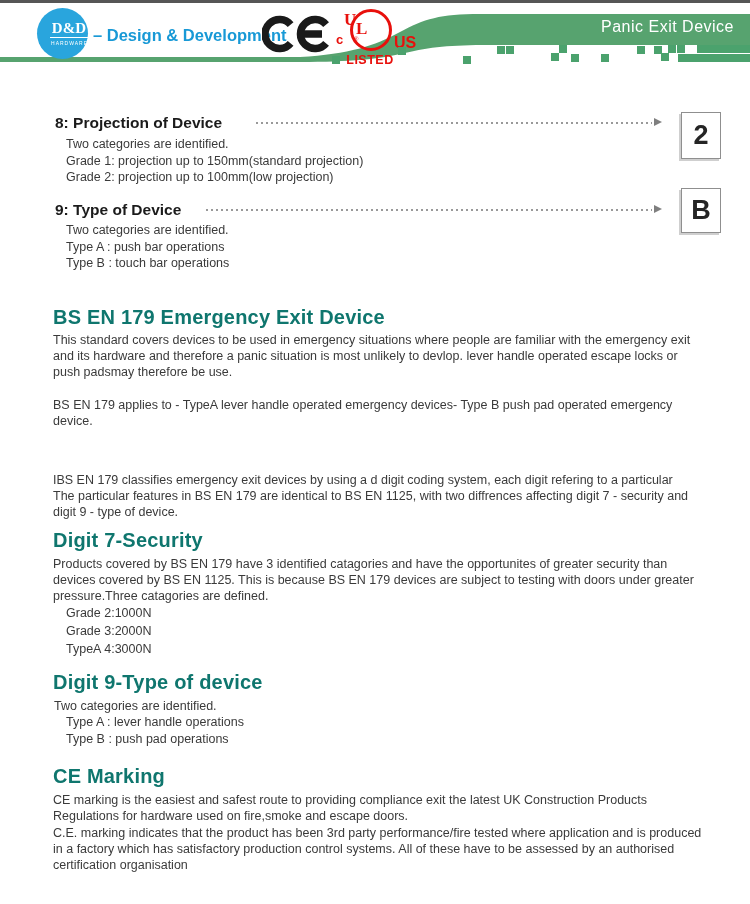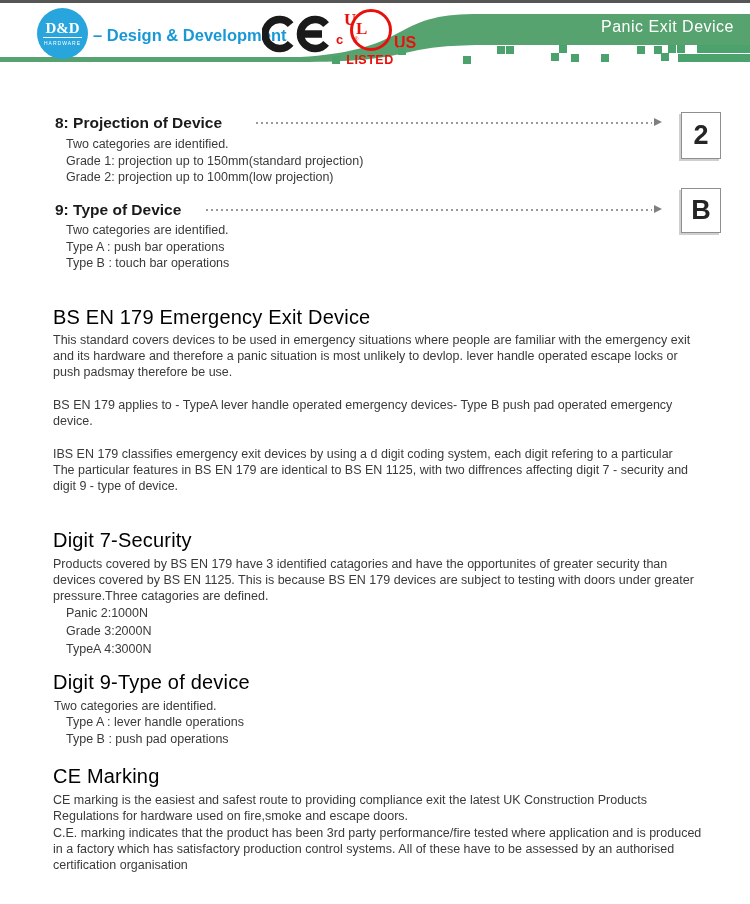--- a/index.html
+++ b/index.html
@@ -4,21 +4,21 @@
 <style>
   html,body{margin:0;padding:0;background:#fff;}
   .page{position:relative;width:750px;height:904px;background:#fff;overflow:hidden;
         font-family:"Liberation Sans","DejaVu Sans",sans-serif;}
 
   
   .topline{position:absolute;left:0;top:0;width:750px;height:3px;background:#565656;}
   .swoosh{position:absolute;left:0;top:0;}
   .banner{position:absolute;right:16px;top:18px;font-size:16px;color:#fff;letter-spacing:.5px;}
   .logo-circle{position:absolute;left:37px;top:8px;width:51px;height:51px;border-radius:50%;
-      background:#29a5dd;display:flex;flex-direction:column;align-items:center;justify-content:center;color:#fff;}
+      background:#29a5dd;display:flex;flex-direction:column;align-items:flex-end;justify-content:center;color:#fff;}
   .logo-dd{font-family:"Liberation Serif","DejaVu Serif",serif;font-weight:bold;font-size:15px;
       border-bottom:1px solid #fff;padding:0 2px 1px;line-height:15px;}
   .logo-sub{font-size:5px;letter-spacing:1px;margin-top:2px;}
   .brand{position:absolute;left:93px;top:26px;font-size:16.5px;font-weight:bold;color:#1899d6;}
   .ce-svg{position:absolute;left:262px;top:14px;}
   .ul{position:absolute;left:336px;top:7px;width:84px;height:64px;color:#e8100c;}
   .ul-ring{position:absolute;left:14px;top:2px;width:36px;height:36px;border:3px solid #e8100c;border-radius:50%;}
   .ul-u{position:absolute;left:8px;top:3px;font-size:17px;font-weight:bold;font-family:"Liberation Serif","DejaVu Serif",serif;}
   .ul-l{position:absolute;left:20px;top:12px;font-size:17px;font-weight:bold;font-family:"Liberation Serif","DejaVu Serif",serif;}
   .ul-reg{position:absolute;left:18px;top:29px;font-size:6px;}
@@ -32,21 +32,21 @@
   .leader{position:absolute;height:2px;
       background:repeating-linear-gradient(to right,#999 0,#999 1.6px,transparent 1.6px,transparent 5px);}
   .arr{position:absolute;width:0;height:0;border-top:4.5px solid transparent;
       border-bottom:4.5px solid transparent;border-left:8px solid #7f7f7f;}
   .badge{position:absolute;background:#fff;border:1px solid #8f8f8f;box-shadow:-2px 2px 0 #cfcfcf;
       display:flex;align-items:center;justify-content:center;font-size:27px;font-weight:bold;color:#252525;}
   .spec-lines{position:absolute;}
   .spec-lines div{font-size:12.5px;color:#3a3a3a;line-height:16.5px;white-space:nowrap;}
 
   
-  .green-h{position:absolute;font-size:20px;font-weight:normal;color:#000000;letter-spacing:.2px;}
+  .green-h{position:absolute;font-size:20px;font-weight:bold;color:#0f766e;letter-spacing:.2px;}
   .block{position:absolute;}
   .block div{font-size:12.5px;color:#3a3a3a;line-height:16px;white-space:nowrap;}
   .grades div{line-height:18px;}
   .types div{line-height:17px;}
 </style>
 </head>
 <body>
 
 <div class="page">
 
@@ -140,34 +140,34 @@
   <div class="green-h" style="left:53px;top:306px">BS EN 179 Emergency Exit Device</div>
   <div class="block" style="left:53px;top:332px">
     <div>This standard covers devices to be used in emergency situations where people are familiar with the emergency exit</div>
     <div>and its hardware and therefore a panic situation is most unlikely to devlop. lever handle operated escape locks or</div>
     <div>push padsmay therefore be use.</div>
   </div>
   <div class="block" style="left:53px;top:397px">
     <div>BS EN 179 applies to - TypeA lever handle operated emergency devices- Type B push pad operated emergency</div>
     <div>device.</div>
   </div>
-  <div class="block" style="left:53px;top:446px">
+  <div class="block" style="left:53px;top:472px">
     <div>IBS EN 179 classifies emergency exit devices by using a d digit coding system, each digit refering to a particular</div>
     <div>The particular features in BS EN 179 are identical to BS EN 1125, with two diffrences affecting digit 7 - security and</div>
     <div>digit 9 - type of device.</div>
   </div>
 
   <div class="green-h" style="left:53px;top:529px">Digit 7-Security</div>
   <div class="block" style="left:53px;top:556px">
     <div>Products covered by BS EN 179 have 3 identified catagories and have the opportunites of greater security than</div>
     <div>devices covered by BS EN 1125. This is because BS EN 179 devices are subject to testing with doors under greater</div>
     <div>pressure.Three catagories are defined.</div>
   </div>
   <div class="block grades" style="left:66px;top:604px">
-    <div>Panic 2:1000N</div>
+    <div>Grade 2:1000N</div>
     <div>Grade 3:2000N</div>
     <div>TypeA 4:3000N</div>
   </div>
 
   <div class="green-h" style="left:53px;top:671px">Digit 9-Type of device</div>
   <div class="block" style="left:54px;top:698px">
     <div>Two categories are identified.</div>
   </div>
   <div class="block types" style="left:66px;top:714px">
     <div>Type A : lever handle operations</div>

